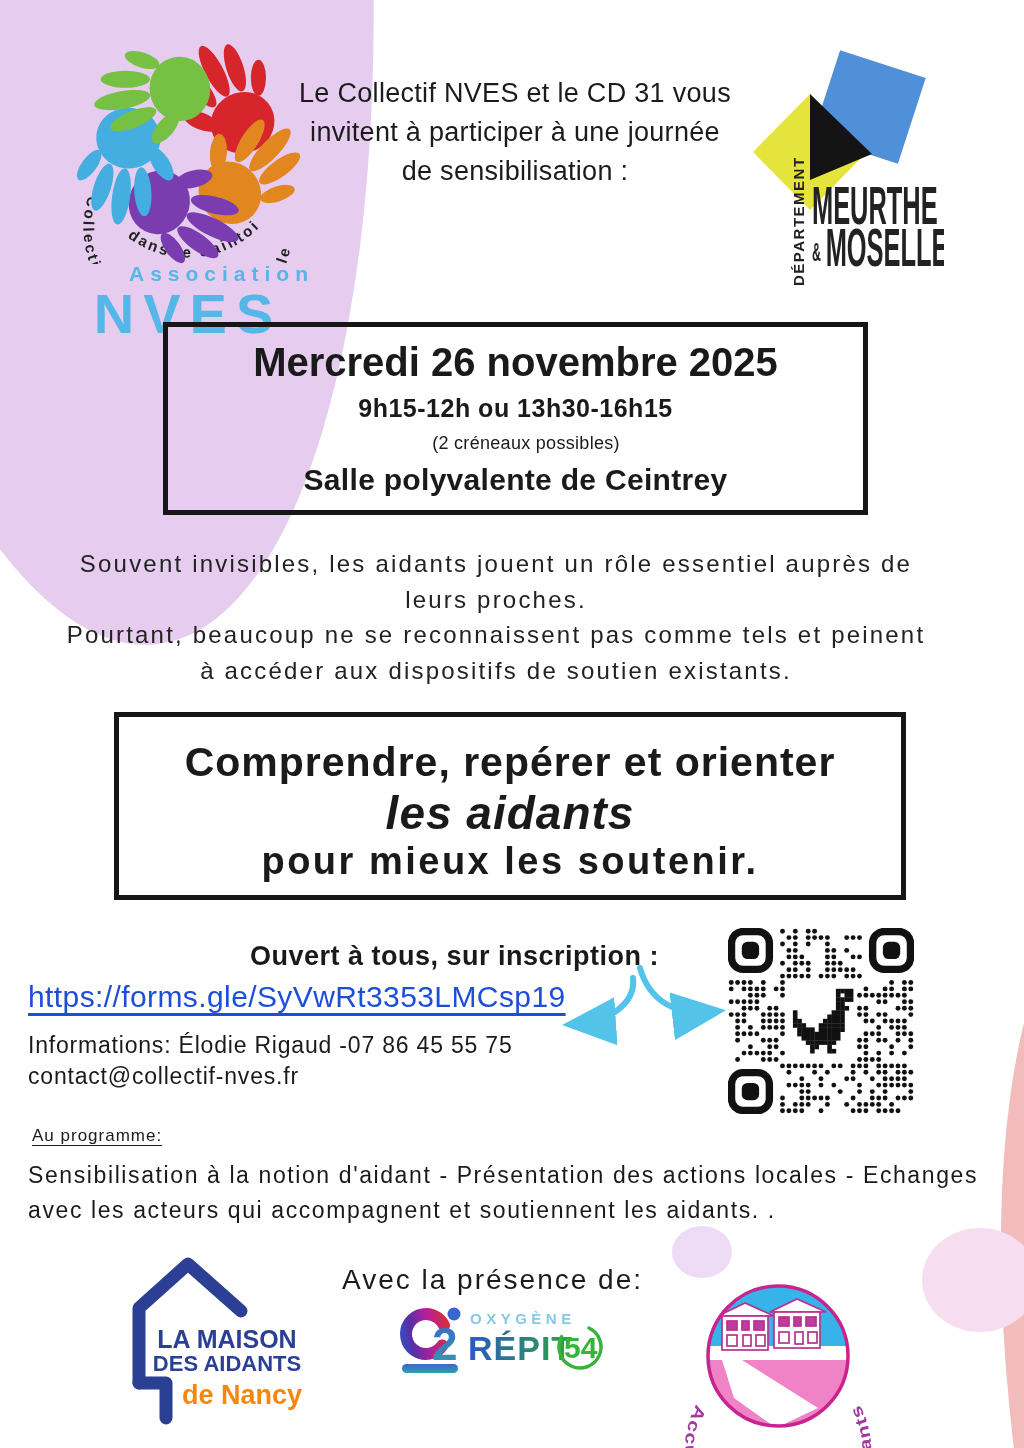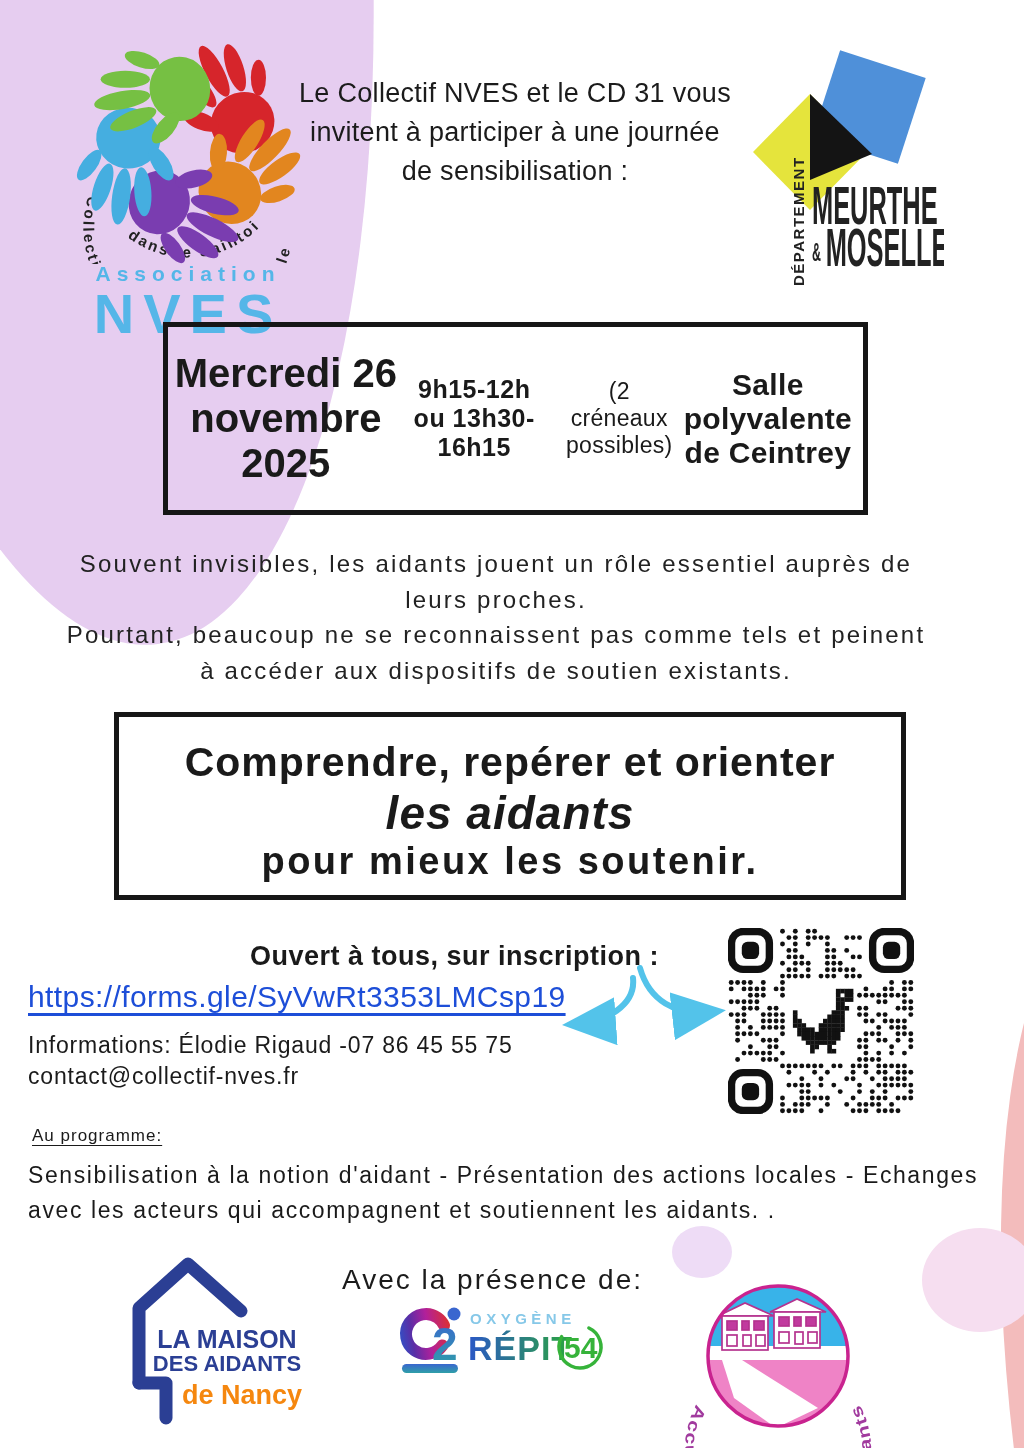--- a/index.html
+++ b/index.html
@@ -6,29 +6,29 @@
   body{width:1024px;height:1448px;background:#ffffff;position:relative;overflow:hidden;
        font-family:"Liberation Sans","DejaVu Sans",sans-serif;color:#1a1a1a;}
   .page{position:absolute;inset:0;}
   .bg{position:absolute;left:0;top:0;width:1024px;height:1448px;pointer-events:none;}
   .abs{position:absolute;}
 
   .invitation{left:278px;top:74px;width:474px;font-size:27px;line-height:1.45;text-align:center;
               white-space:pre-line;letter-spacing:.3px;color:#1b1b1b;}
 
   .nves-block{left:62px;top:36px;width:252px;text-align:center;}
-  .nves-assoc{font-size:21px;font-weight:bold;letter-spacing:6px;color:#55b6e8;margin-top:-6px;}
+  .nves-assoc{font-size:21px;font-weight:bold;letter-spacing:6px;color:#55b6e8;margin-top:-6px;text-align:right;}
   .nves-name{font-size:56px;font-weight:bold;letter-spacing:9px;color:#55b6e8;line-height:1.0;}
 
   .event-box{left:163px;top:322px;width:705px;height:193px;border:5px solid #161616;box-sizing:border-box;
-             display:flex;flex-direction:row;align-items:center;justify-content:space-evenly;
+             display:flex;flex-direction:column;align-items:center;justify-content:space-evenly;
              text-align:center;padding:4px 0;}
   .ev-date{font-size:40px;font-weight:bold;}
   .ev-times{font-size:25px;font-weight:bold;letter-spacing:.5px;}
-  .ev-note{font-size:23px;letter-spacing:.3px;margin-left:21px;}
+  .ev-note{font-size:18px;letter-spacing:.3px;margin-left:21px;}
   .ev-venue{font-size:30px;font-weight:bold;letter-spacing:.3px;}
 
   .intro{left:10px;top:546px;width:972px;text-align:center;font-size:24px;letter-spacing:2.2px;
          line-height:1.48;white-space:pre-line;color:#222;}
 
   .title-box{left:114px;top:712px;width:792px;height:188px;border:5px solid #161616;box-sizing:border-box;
              display:flex;flex-direction:column;align-items:center;justify-content:space-evenly;
              text-align:center;padding:22px 0;}
   .tb1{font-size:41px;font-weight:bold;letter-spacing:1px;}
   .tb2{font-size:46px;font-weight:bold;font-style:italic;letter-spacing:1px;}

